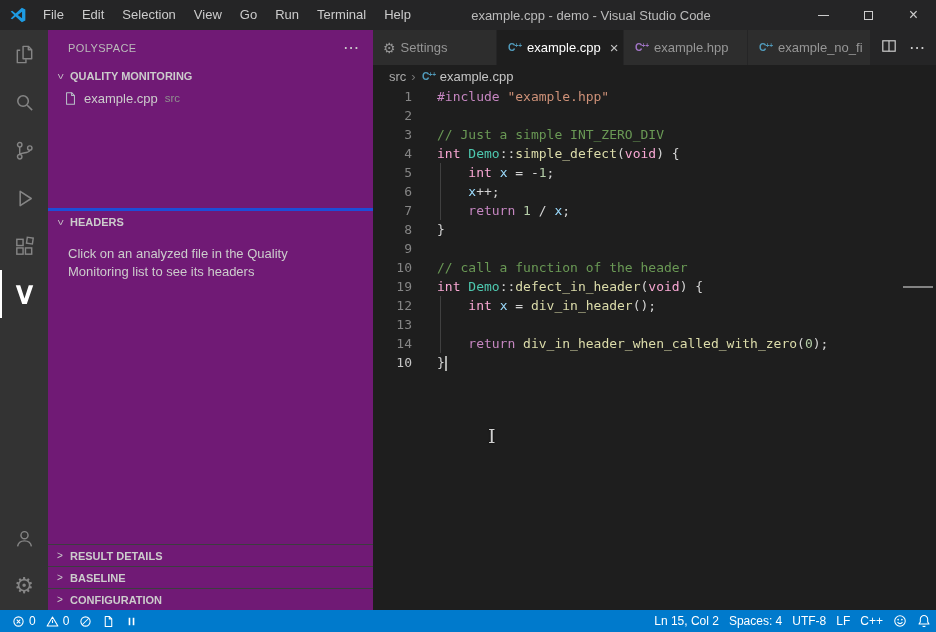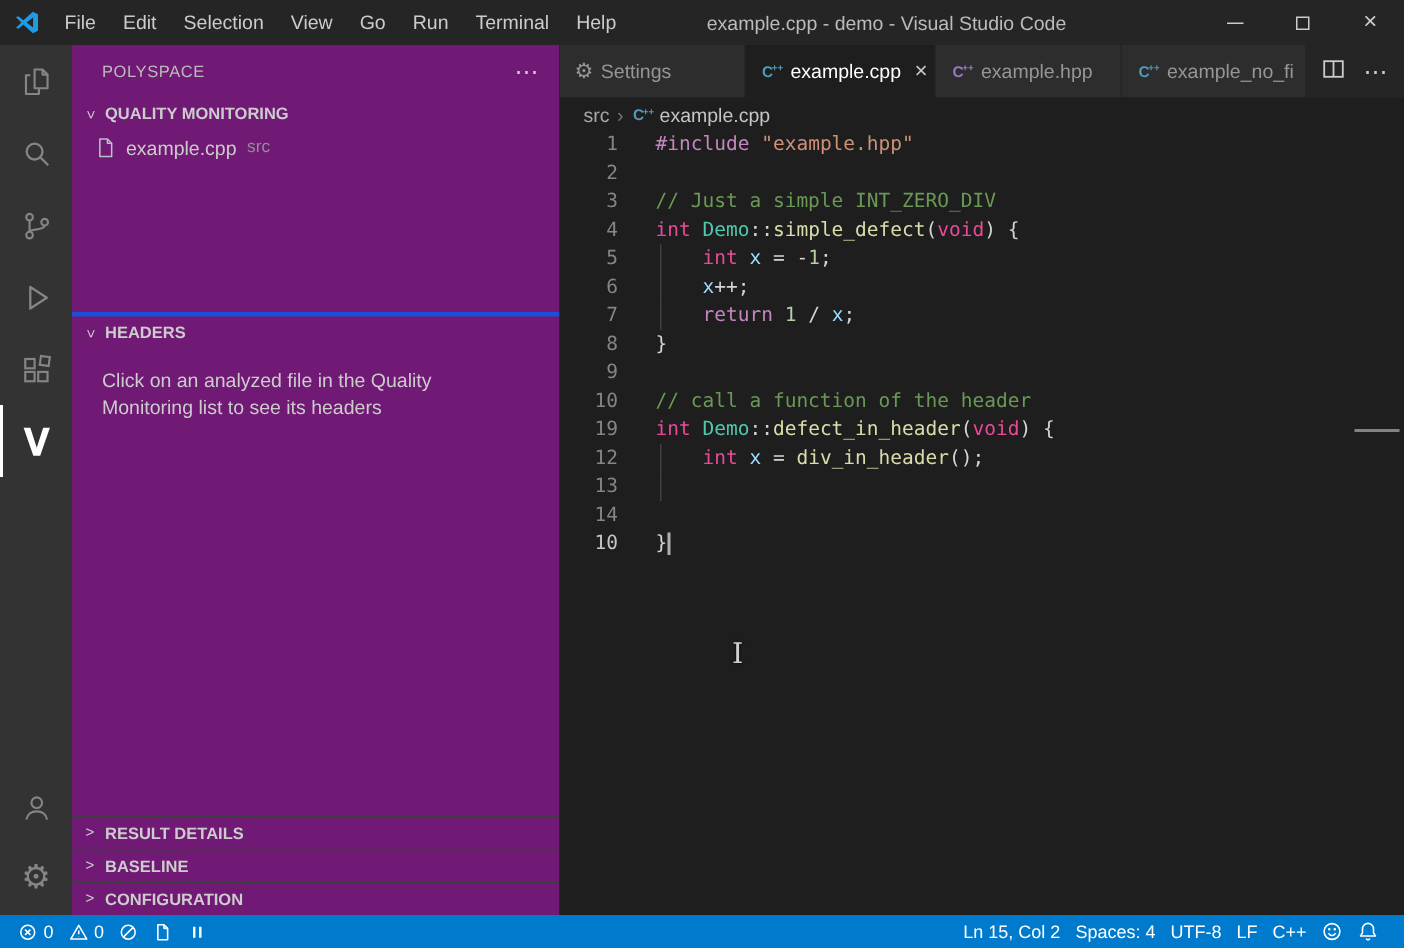--- a/index.html
+++ b/index.html
@@ -62,36 +62,36 @@
   .bc-file{color:#c5c5c5}
 
   
   .code{position:absolute;top:57px;left:0;right:14px;bottom:0;font-family:"DejaVu Sans Mono",monospace;font-size:13px}
   .code-line{display:flex;height:19px;line-height:19px}
   .gutter{flex:none;width:64px;padding-right:25px;text-align:right;color:#858585}
   .gutter.cur{color:#c6c6c6}
   .line-text{position:relative;white-space:pre;color:#d4d4d4}
   .guide{position:absolute;left:3px;top:0;height:19px;border-left:1px solid #404040}
   .caret{display:inline-block;width:2px;height:15px;background:#aeafad;vertical-align:middle}
-  .tk-kw{color:#ec4899}
+  .tk-kw{color:#f9a8d4}
   .tk-ctl{color:#C586C0}
   .tk-str{color:#CE9178}
   .tk-com{color:#6A9955}
   .tk-cls{color:#4EC9B0}
   .tk-fn{color:#DCDCAA}
   .tk-var{color:#9CDCFE}
   .tk-num{color:#B5CEA8}
   .tk-pln{color:#D4D4D4}
   .overview-mark{position:absolute;right:3px;top:256px;width:30px;height:2px;background:rgba(255,255,255,.45)}
   .ibeam{position:absolute;left:115px;top:395px;font-family:"DejaVu Serif",serif;font-size:19px;color:#d0d0d0;text-shadow:0 0 2px rgba(0,0,0,.85)}
 
   
   .statusbar{position:absolute;left:0;right:0;bottom:0;height:22px;background:#007acc;display:flex;align-items:center;color:#ffffff;font-size:12px}
   .status-left{display:flex;align-items:center;height:100%;padding-left:7px}
-  .status-right{margin-left:auto;display:flex;align-items:flex-end;height:100%;padding-right:12px}
+  .status-right{margin-left:auto;display:flex;align-items:flex-end;height:100%;padding-right:0}
   .status-item{display:flex;align-items:center;gap:4px;padding:0 5px;height:100%}
   .status-item .icon{display:inline-flex}
 </style>
 </head>
 <body>
 
 <div class="window">
 
   <div class="titlebar">
     <span class="logo icon" id="logoIcon">
@@ -342,20 +342,21 @@
         <div class="code-line">
           <span class="gutter">12</span>
           <span class="line-text"><span class="guide"></span><span class="tk-pln">    </span><span class="tk-kw">int</span><span class="tk-pln"> </span><span class="tk-var">x</span><span class="tk-pln"> = </span><span class="tk-fn">div_in_header</span><span class="tk-pln">();</span></span>
         </div>
         <div class="code-line">
           <span class="gutter">13</span>
           <span class="line-text"><span class="guide"></span></span>
         </div>
         <div class="code-line">
           <span class="gutter">14</span>
+          <span class="line-text"><span class="guide"></span><span class="tk-pln">    </span><span class="tk-ctl">return</span><span class="tk-pln"> </span><span class="tk-fn">div_in_header_when_called_with_zero</span><span class="tk-pln">(</span><span class="tk-num">0</span><span class="tk-pln">);</span></span>
         </div>
         <div class="code-line">
           <span class="gutter cur">10</span>
           <span class="line-text"><span class="tk-pln">}</span><span class="caret"></span></span>
         </div>
       </div>
     <div class="overview-mark"></div>
     <div class="ibeam">I</div>
   </div>
 

